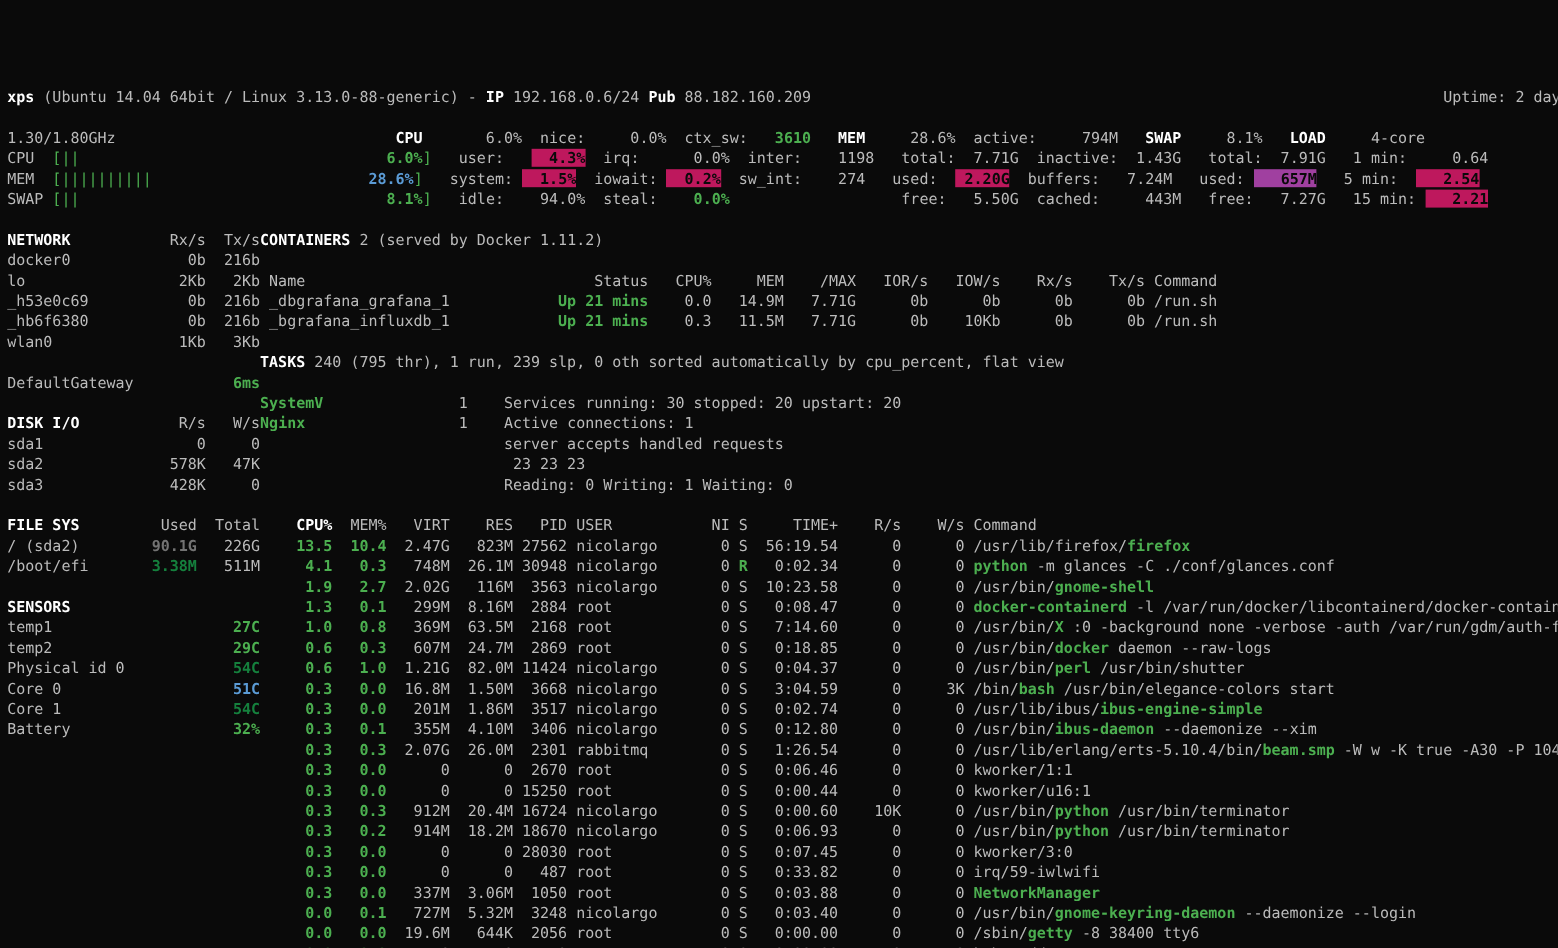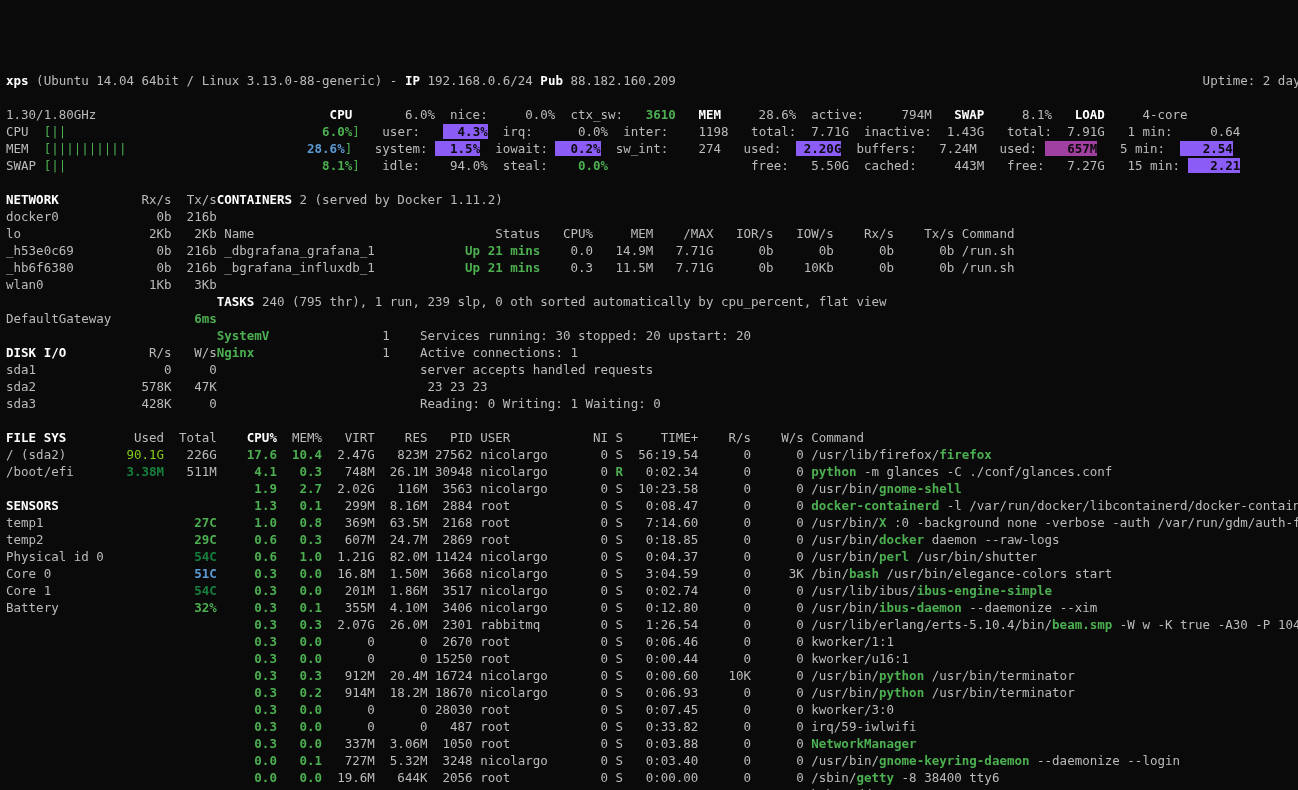--- a/index.html
+++ b/index.html
@@ -10,22 +10,22 @@
     line-height: 17px;
     margin: 0;
     padding: 4px 6px;
     white-space: pre;
   }
   .wh { color: #fff; font-weight: bold; margin-top: 16px; }
   .gr { color: #4caf50; font-weight: bold; }
   .gn { color: #4caf50; }
   .bl { color: #5b9bd5; font-weight: bold; text-align: right; }
   .mg { color: #15803d; font-weight: bold; }
-  .rd { color: #84cc16; font-weight: normal; }
-  .bg-grn { background: #8b5cf6; color: #0a0a0a; font-weight: bold; }
+  .rd { color: #737373; font-weight: bold; }
+  .bg-grn { background: #be185d; color: #0a0a0a; font-weight: bold; }
   .bg-mag { background: #a040a0; color: #0a0a0a; font-weight: bold; }
 </style>
 </head>
 <body>
 
 
 
 <div id="out"><span class="wh">xps</span> (Ubuntu 14.04 64bit / Linux 3.13.0-88-generic) - <span class="wh">IP</span> 192.168.0.6/24 <span class="wh">Pub</span> 88.182.160.209                                                                      Uptime: 2 days, 12:49:27
 
 1.30/1.80GHz                               <span class="wh">CPU     </span>  6.0%  nice:     0.0%  ctx_sw: <span class="gr">  3610</span>   <span class="wh">MEM    </span> 28.6%  active:     794M   <span class="wh">SWAP  </span>   8.1%   <span class="wh">LOAD    </span> 4-core
@@ -41,21 +41,21 @@
 wlan0              1Kb   3Kb
                             <span class="wh">TASKS</span> 240 (795 thr), 1 run, 239 slp, 0 oth sorted automatically by cpu_percent, flat view
 DefaultGateway        <span class="gr">   6ms</span>
                             <span class="gr">SystemV           </span>    1    Services running: 30 stopped: 20 upstart: 20
 <span class="wh">DISK I/O        </span>   R/s   W/s<span class="gr">Nginx             </span>    1    Active connections: 1
 sda1                 0     0                           server accepts handled requests
 sda2              578K   47K                            23 23 23
 sda3              428K     0                           Reading: 0 Writing: 1 Waiting: 0
                             
 <span class="wh">FILE SYS      </span>   Used  Total   <span class="wh"> CPU%</span>  MEM%   VIRT    RES   PID USER           NI S     TIME+    R/s    W/s Command
-/ (sda2)      <span class="rd">  90.1G</span>   226G   <span class="gr"> 17.6</span><span class="gr">  10.4</span>  2.47G   823M 27562 nicolargo       0 S  56:19.54      0      0 /usr/lib/firefox/<span class="gr">firefox</span>
+/ (sda2)      <span class="rd">  90.1G</span>   226G   <span class="gr"> 13.5</span><span class="gr">  10.4</span>  2.47G   823M 27562 nicolargo       0 S  56:19.54      0      0 /usr/lib/firefox/<span class="gr">firefox</span>
 /boot/efi     <span class="mg">  3.38M</span>   511M   <span class="gr">  4.1</span><span class="gr">   0.3</span>   748M  26.1M 30948 nicolargo       0 <span class="gr">R</span>   0:02.34      0      0 <span class="gr">python</span> -m glances -C ./conf/glances.conf
                                <span class="gr">  1.9</span><span class="gr">   2.7</span>  2.02G   116M  3563 nicolargo       0 S  10:23.58      0      0 /usr/bin/<span class="gr">gnome-shell</span>
 <span class="wh">SENSORS</span>                        <span class="gr">  1.3</span><span class="gr">   0.1</span>   299M  8.16M  2884 root            0 S   0:08.47      0      0 <span class="gr">docker-containerd</span> -l /var/run/docker/libcontainerd/docker-containe
 temp1                   <span class="gr"> 27C</span>   <span class="gr">  1.0</span><span class="gr">   0.8</span>   369M  63.5M  2168 root            0 S   7:14.60      0      0 /usr/bin/<span class="gr">X</span> :0 -background none -verbose -auth /var/run/gdm/auth-fo
 temp2                   <span class="gr"> 29C</span>   <span class="gr">  0.6</span><span class="gr">   0.3</span>   607M  24.7M  2869 root            0 S   0:18.85      0      0 /usr/bin/<span class="gr">docker</span> daemon --raw-logs
 Physical id 0           <span class="mg"> 54C</span>   <span class="gr">  0.6</span><span class="gr">   1.0</span>  1.21G  82.0M 11424 nicolargo       0 S   0:04.37      0      0 /usr/bin/<span class="gr">perl</span> /usr/bin/shutter
 Core 0                  <span class="bl"> 51C</span>   <span class="gr">  0.3</span><span class="gr">   0.0</span>  16.8M  1.50M  3668 nicolargo       0 S   3:04.59      0     3K /bin/<span class="gr">bash</span> /usr/bin/elegance-colors start
 Core 1                  <span class="mg"> 54C</span>   <span class="gr">  0.3</span><span class="gr">   0.0</span>   201M  1.86M  3517 nicolargo       0 S   0:02.74      0      0 /usr/lib/ibus/<span class="gr">ibus-engine-simple</span>
 Battery                 <span class="gr"> 32%</span>   <span class="gr">  0.3</span><span class="gr">   0.1</span>   355M  4.10M  3406 nicolargo       0 S   0:12.80      0      0 /usr/bin/<span class="gr">ibus-daemon</span> --daemonize --xim
                                <span class="gr">  0.3</span><span class="gr">   0.3</span>  2.07G  26.0M  2301 rabbitmq        0 S   1:26.54      0      0 /usr/lib/erlang/erts-5.10.4/bin/<span class="gr">beam.smp</span> -W w -K true -A30 -P 1048

